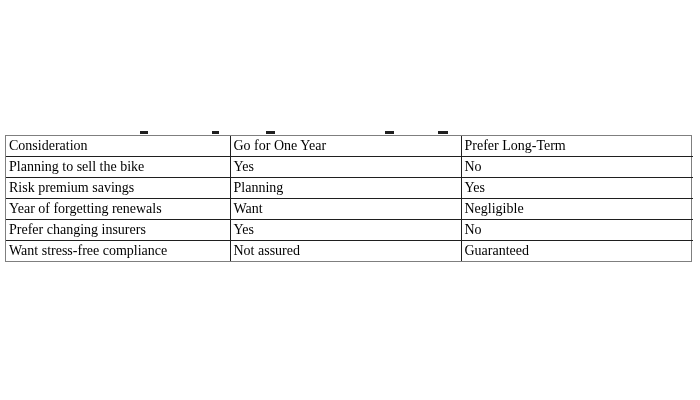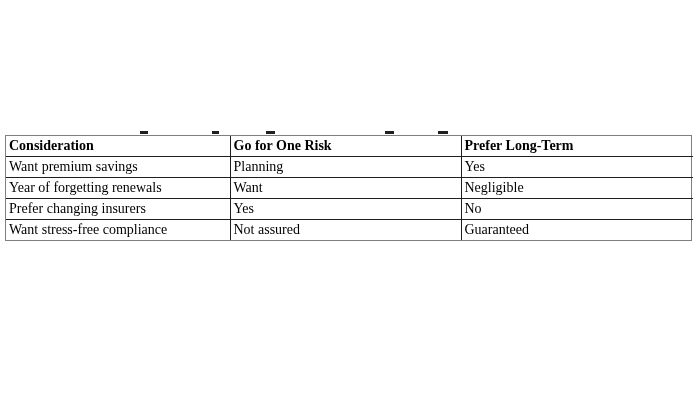--- a/index.html
+++ b/index.html
@@ -36,21 +36,21 @@
     font-size: 14px;
     line-height: 17px;
     padding: 1px 3px 2px 3px;
     height: 17px;
     vertical-align: top;
     text-align: left;
     overflow: hidden;
     white-space: nowrap;
   }
   table.comparison th {
-    font-weight: bold;
+    font-weight: normal;
   }
   
   table.comparison tr > *:first-child { border-left: none; }
   table.comparison tr > *:last-child  { border-right: none; }
   table.comparison tr:first-child > * { border-top: none; }
   table.comparison tr:last-child > *  { border-bottom: none; }
 
   .clip-mark {
     position: absolute;
     top: 131px;
@@ -74,25 +74,30 @@
   <div class="table-wrap">
     <table class="comparison">
       <colgroup>
         <col style="width: 224px">
         <col style="width: 231px">
         <col style="width: 232px">
       </colgroup>
       <tbody>
         <tr>
           <th>Consideration</th>
-          <th>Go for One Risk</th>
+          <th>Go for One Year</th>
           <th>Prefer Long-Term</th>
         </tr>
         <tr>
-          <td>Want premium savings</td>
+          <td>Planning to sell the bike</td>
+          <td>Yes</td>
+          <td>No</td>
+        </tr>
+        <tr>
+          <td>Risk premium savings</td>
           <td>Planning</td>
           <td>Yes</td>
         </tr>
         <tr>
           <td>Year of forgetting renewals</td>
           <td>Want</td>
           <td>Negligible</td>
         </tr>
         <tr>
           <td>Prefer changing insurers</td>

